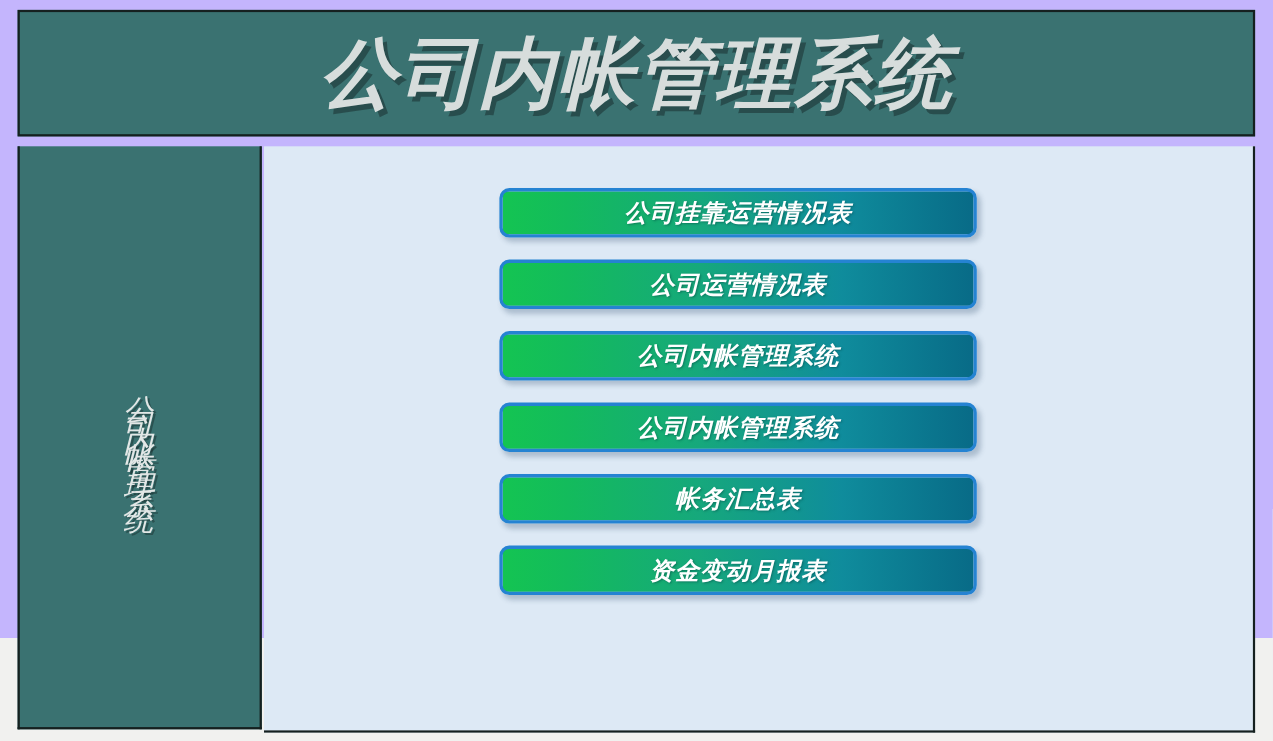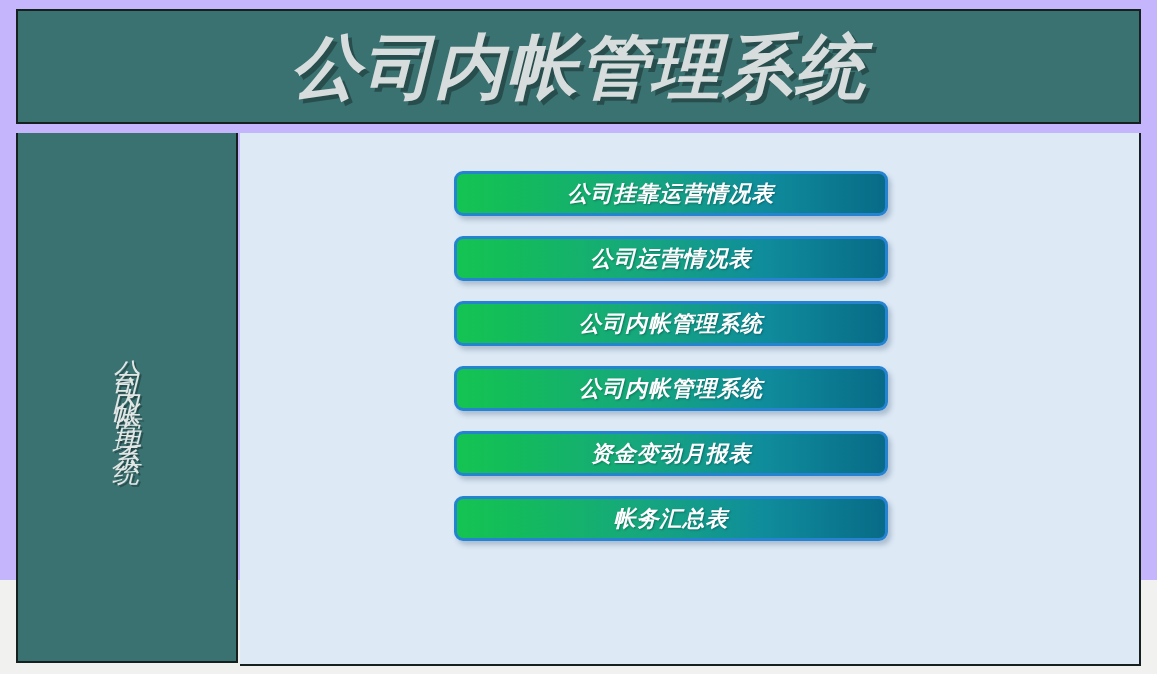--- a/index.html
+++ b/index.html
@@ -154,23 +154,23 @@
 
       <div class="menu-button">
         <span class="menu-button-label">公司内帐管理系统</span>
       </div>
 
       <div class="menu-button">
         <span class="menu-button-label">公司内帐管理系统</span>
       </div>
 
       <div class="menu-button">
-        <span class="menu-button-label">资金变动月报表</span>
+        <span class="menu-button-label">帐务汇总表</span>
       </div>
 
       <div class="menu-button">
-        <span class="menu-button-label">帐务汇总表</span>
+        <span class="menu-button-label">资金变动月报表</span>
       </div>
 
     </div>
   </div>
 
 </div>
 
 </body></html>

